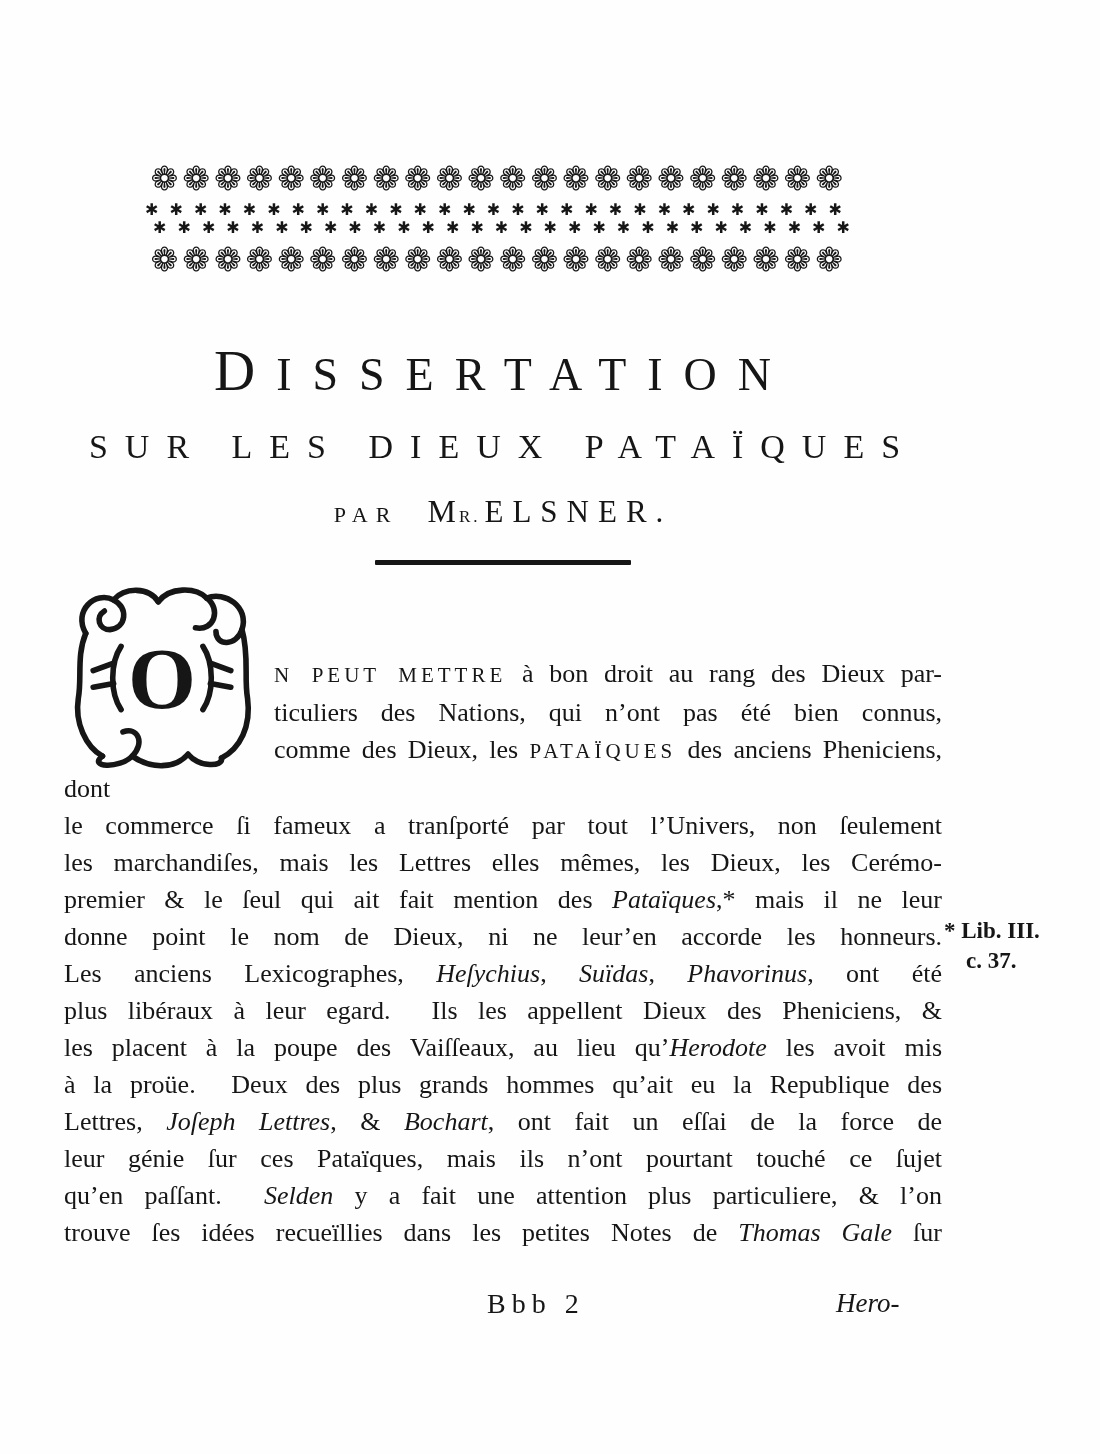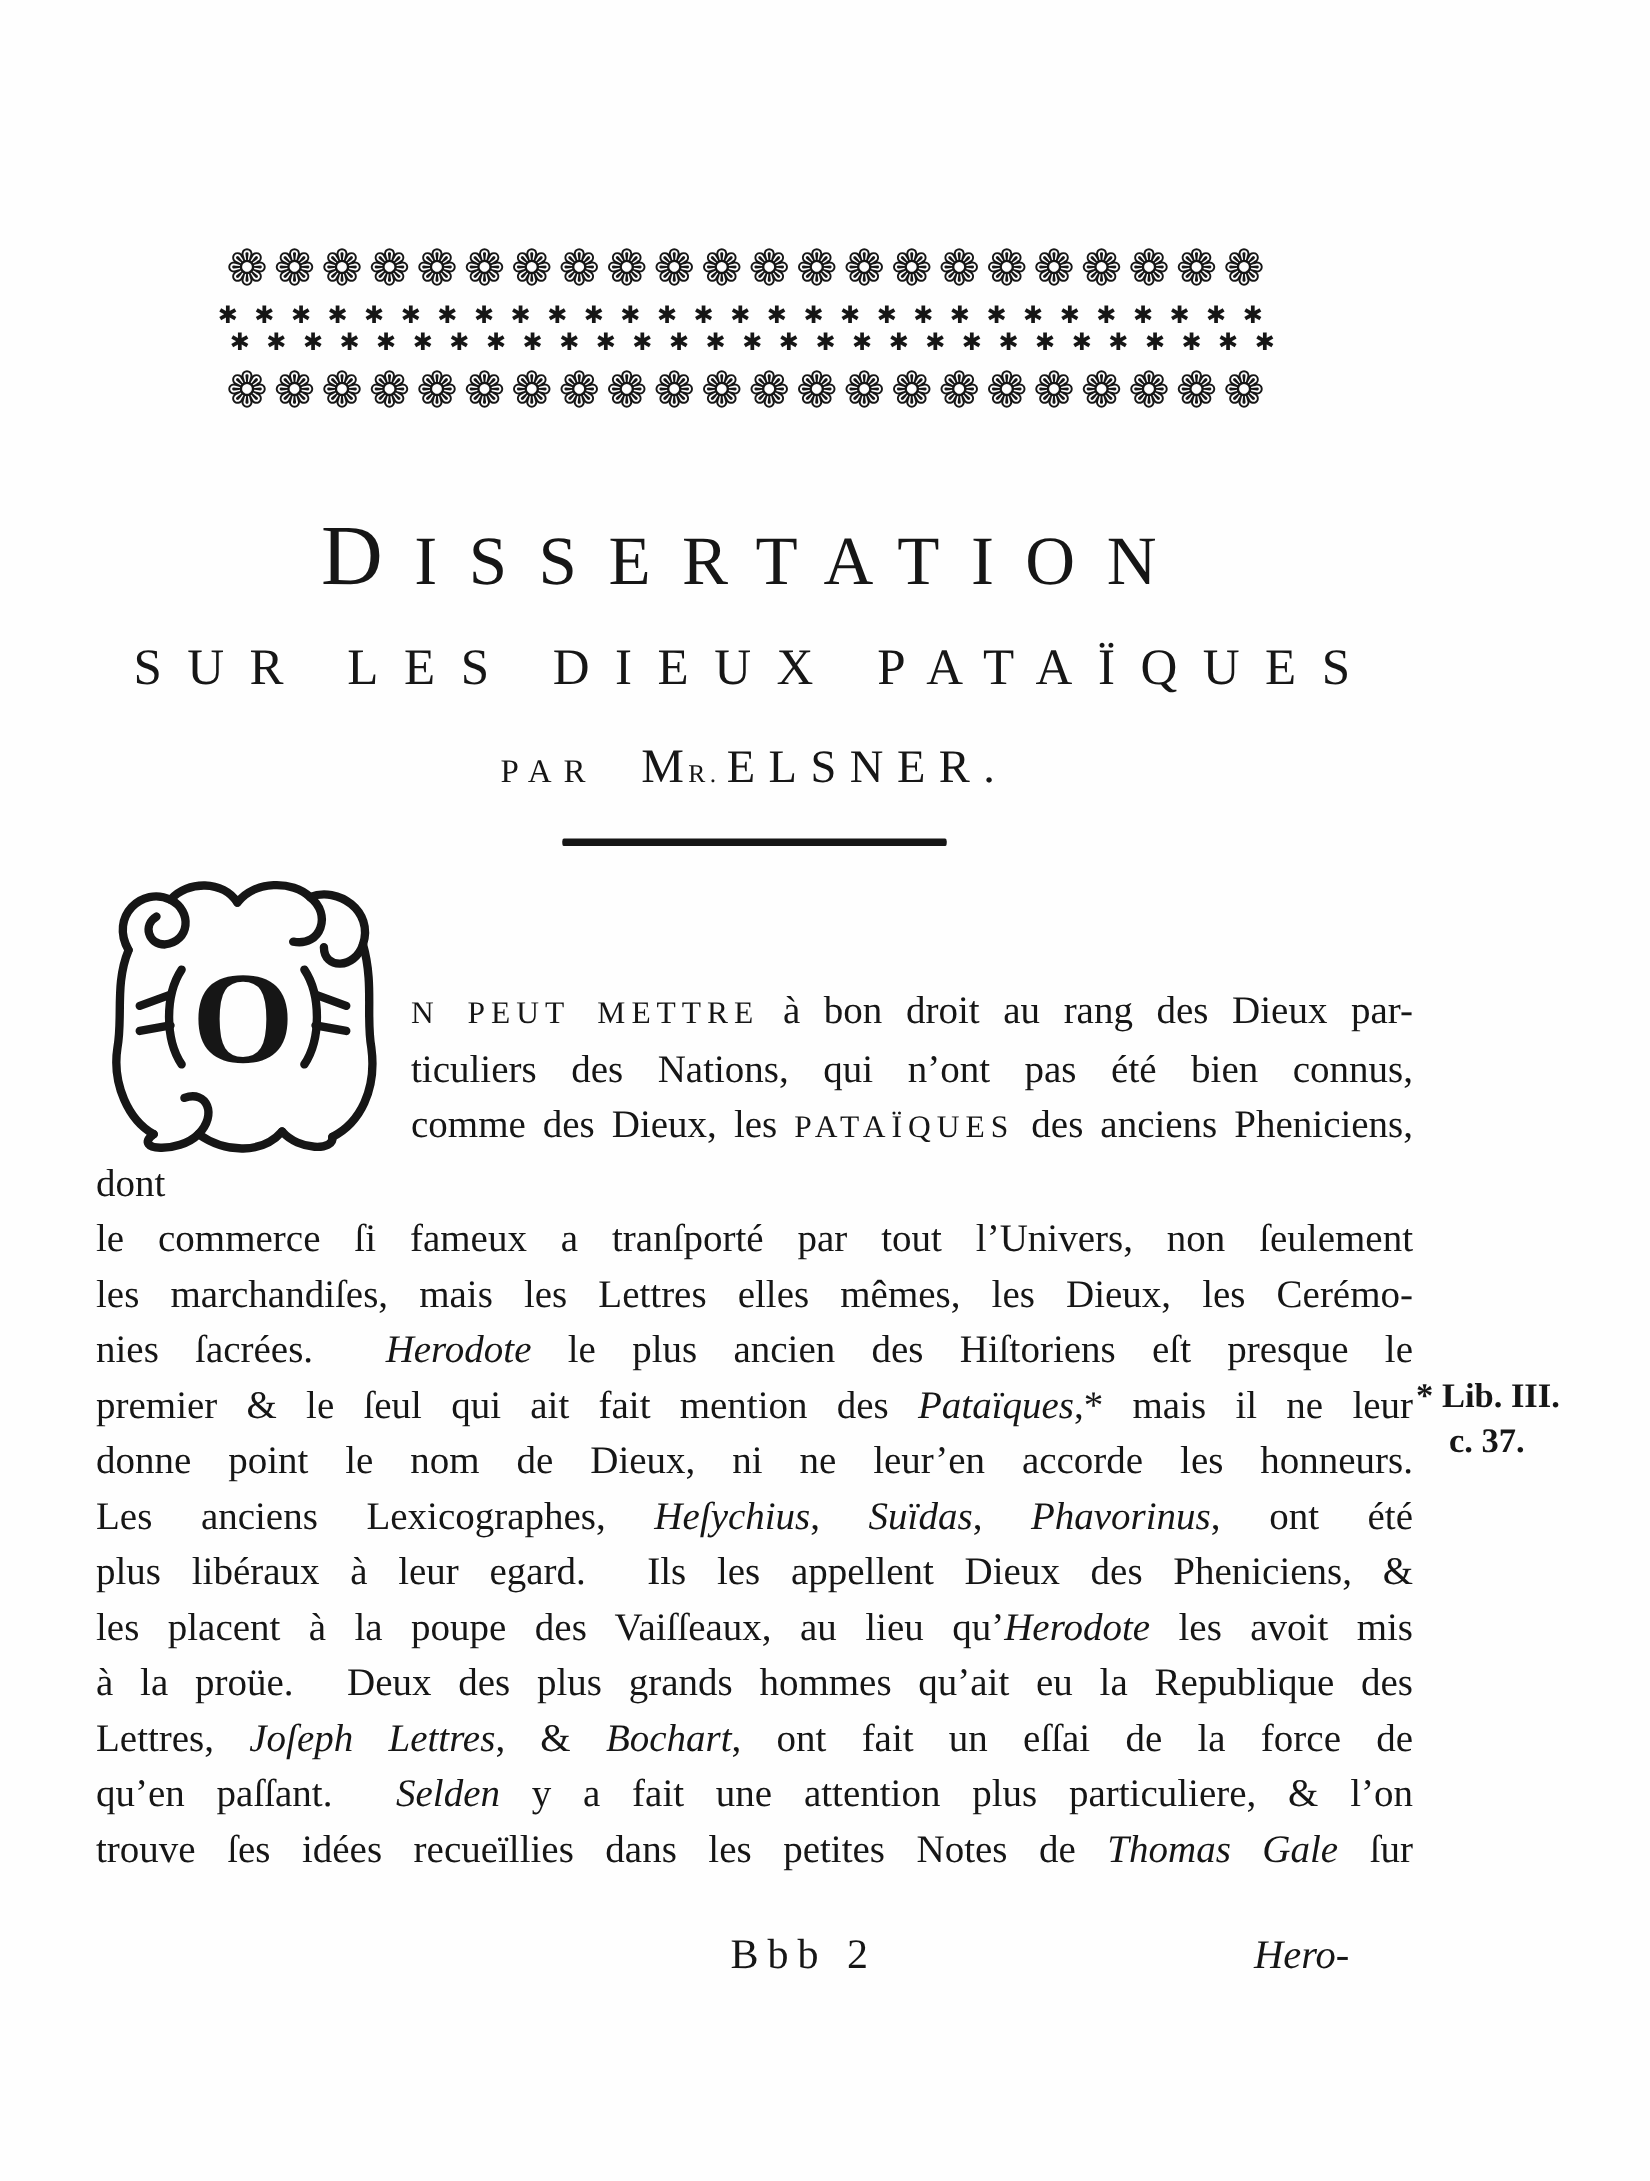--- a/index.html
+++ b/index.html
@@ -115,28 +115,28 @@
         </g>
         <text x="50" y="66" text-anchor="middle" font-family="Liberation Serif, serif" font-size="47" font-weight="700" fill="currentColor">O</text>
       </svg>
     </div>
     <div class="body-lines" id="body-lines">
         <div class="line"><span class="sc">N PEUT METTRE</span><span> à bon droit au rang des Dieux par-</span></div>
         <div class="line"><span>ticuliers des Nations, qui n’ont pas été bien connus,</span></div>
         <div class="line"><span>comme des Dieux, les </span><span class="sc">PATAÏQUES</span><span> des anciens Pheniciens, dont</span></div>
         <div class="line"><span>le commerce ſi fameux a tranſporté par tout l’Univers, non ſeulement</span></div>
         <div class="line"><span>les marchandiſes, mais les Lettres elles mêmes, les Dieux, les Cerémo-</span></div>
-        <div class="line"><span>nies ſacrées.  </span><span class="it">Herodote</span><span> le plus ancien des Hiſtoriens eſt presque le</span></div>
         <div class="line"><span>premier &amp; le ſeul qui ait fait mention des </span><span class="it">Pataïques</span><span>,* mais il ne leur</span></div>
         <div class="line"><span>donne point le nom de Dieux, ni ne leur’en accorde les honneurs.</span></div>
         <div class="line"><span>Les anciens Lexicographes, </span><span class="it">Heſychius</span><span>, </span><span class="it">Suïdas</span><span>, </span><span class="it">Phavorinus</span><span>, ont été</span></div>
         <div class="line"><span>plus libéraux à leur egard.  Ils les appellent Dieux des Pheniciens, &amp;</span></div>
         <div class="line"><span>les placent à la poupe des Vaiſſeaux, au lieu qu’</span><span class="it">Herodote</span><span> les avoit mis</span></div>
         <div class="line"><span>à la proüe.  Deux des plus grands hommes qu’ait eu la Republique des</span></div>
         <div class="line"><span>Lettres, </span><span class="it">Joſeph Lettres</span><span>, &amp; </span><span class="it">Bochart</span><span>, ont fait un eſſai de la force de</span></div>
+        <div class="line"><span>leur génie ſur ces Pataïques, mais ils n’ont pourtant touché ce ſujet</span></div>
         <div class="line"><span>qu’en paſſant.  </span><span class="it">Selden</span><span> y a fait une attention plus particuliere, &amp; l’on</span></div>
         <div class="line"><span>trouve ſes idées recueïllies dans les petites Notes de </span><span class="it">Thomas Gale</span><span> ſur</span></div>
       </div>
   </div>
 
   <div class="margin-note">
     <div class="mn1">* Lib. III.</div>
     <div class="mn2">c. 37.</div>
   </div>
 

